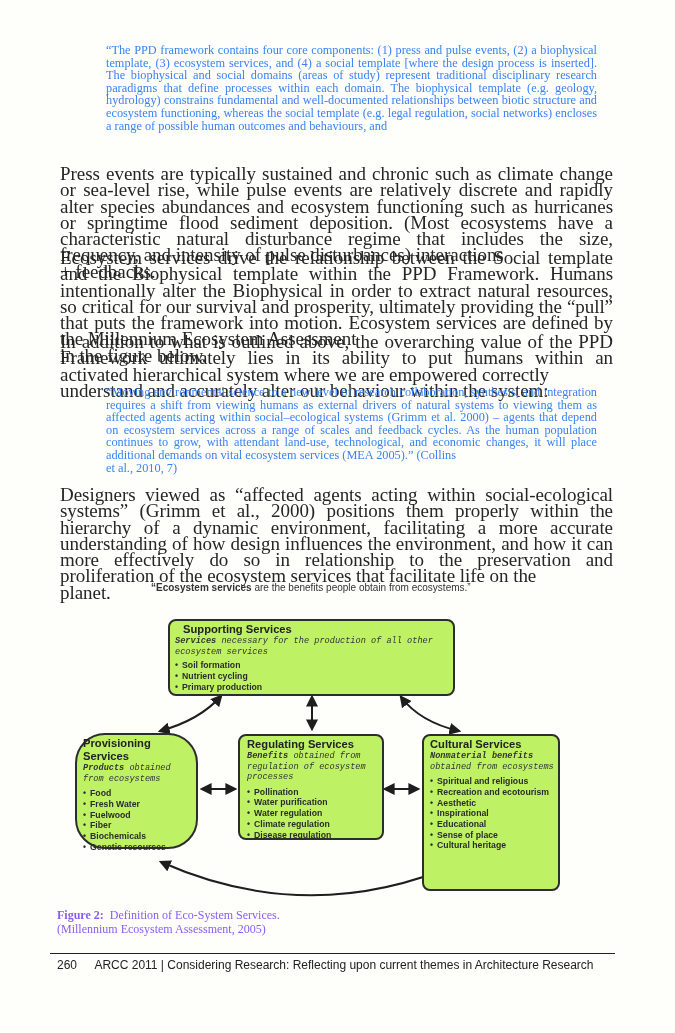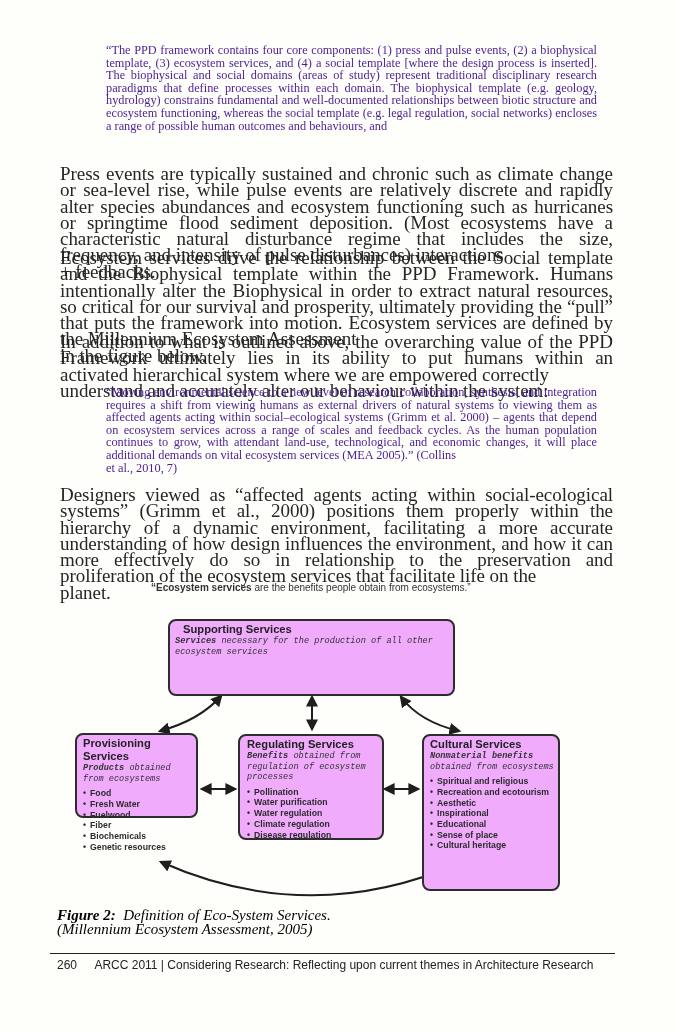--- a/index.html
+++ b/index.html
@@ -2,43 +2,43 @@
 <html><head>
 <meta charset="utf-8">
 <style>
   html, body { margin: 0; padding: 0; }
   body {
     width: 675px; height: 1033px; background: #fefefb; position: relative; overflow: hidden;
     font-family: "Liberation Serif", "DejaVu Serif", serif; color: #2a2a2a;
   }
   .abs { position: absolute; }
   .quote {
-    font-size: 12.3px; line-height: 12.6px; text-align: justify; color: #4c1d95;
+    font-size: 12.3px; line-height: 12.6px; text-align: justify; color: #3b82f6;
   }
   .quote .last { text-align: left; }
   .para {
     font-size: 19px; line-height: 16.3px; text-align: justify; color: #262626; letter-spacing: -0.05px;
   }
   .caption-top {
     font-family: "Liberation Sans", "DejaVu Sans", sans-serif; 
     font-size: 10px; color: #333; white-space: nowrap;
   }
   .caption-top b { font-weight: bold; }
   .box {
-    position: absolute; border: 2px solid #2d2d2d; border-radius: 8px; background: #f0abfc;
+    position: absolute; border: 2px solid #2d2d2d; border-radius: 8px; background: #bef264;
     font-family: "Liberation Sans", "DejaVu Sans", sans-serif; color: #222; box-sizing: border-box;
   }
   .box .title { font-weight: bold; font-size: 11.2px; line-height: 13px; }
   .box .desc { font-style: italic; font-size: 8.6px; line-height: 10.6px; color: #333; margin-top: 0; font-family: Liberation Mono, monospace; }
   .box .desc b { font-weight: bold; }
   .box ul { list-style: none; margin: 4px 0 0 0; padding: 0; }
   .box li { font-weight: bold; font-size: 8.7px; line-height: 10.7px; color: #2b2b2b; white-space: nowrap; }
   .box li::before { content: "\2022"; margin-right: 4px; font-weight: bold; }
   svg.arrows { position: absolute; left: 0; top: 0; width: 675px; height: 1033px; pointer-events: none; }
-  .figcap { font-size: 15px; line-height: 13.8px; color: #000000; font-style: italic; }
+  .figcap { font-size: 12px; line-height: 13.8px; color: #8b5cf6; }
   .figcap b { font-weight: bold; }
   .footer-rule { position: absolute; left: 50px; top: 953px; width: 565px; height: 0; border-top: 1.3px solid #222; }
   .footer {
     font-family: "Liberation Sans", "DejaVu Sans", sans-serif; font-size: 12px; color: #222; white-space: nowrap;
   }
 </style>
 </head>
 <body>
 
 <div class="abs quote" style="left:106px; top:44px; width:491px;">
@@ -84,23 +84,28 @@
   <path d="M312,697 L312,729" fill="none" stroke="#1e1e1e" stroke-width="2" marker-start="url(#ah)" marker-end="url(#ah)"></path>
   <path d="M401,697 Q420,722 459,731" fill="none" stroke="#1e1e1e" stroke-width="2" marker-start="url(#ah)" marker-end="url(#ah)"></path>
   <path d="M202,789 L235,789" fill="none" stroke="#1e1e1e" stroke-width="2" marker-start="url(#ah)" marker-end="url(#ah)"></path>
   <path d="M385,789 L418,789" fill="none" stroke="#1e1e1e" stroke-width="2" marker-start="url(#ah)" marker-end="url(#ah)"></path>
   <path d="M161,862 Q310,928 460,863" fill="none" stroke="#1e1e1e" stroke-width="2" marker-start="url(#ah)" marker-end="url(#ah)"></path>
 </svg>
 
 <div class="box" style="left:168px; top:619px; width:287px; height:77px; padding:2px 0 0 11px;">
   <div class="title" style="margin-left:2px;">Supporting Services</div>
   <div class="desc" style="margin-left:-6px;"><b>Services</b><span> necessary for the production of all other ecosystem services</span></div>
+  <ul style="margin-left:-6px; margin-top:3px;">
+    <li>Soil formation</li>
+    <li>Nutrient cycling</li>
+    <li>Primary production</li>
+  </ul>
 </div>
 
-<div class="box" style="left:75px; top:733px; width:123px; height:85px; padding:2px 8px 0 6px;">
+<div class="box" style="left:75px; top:733px; width:123px; height:116px; padding:2px 8px 0 6px;border-radius:30px;">
   <div class="title">Provisioning Services</div>
   <div class="desc" style="width:100px;"><b>Products</b><span> obtained from ecosystems</span></div>
   <ul>
     <li>Food</li>
     <li>Fresh Water</li>
     <li>Fuelwood</li>
     <li>Fiber</li>
     <li>Biochemicals</li>
     <li>Genetic resources</li>
   </ul>

